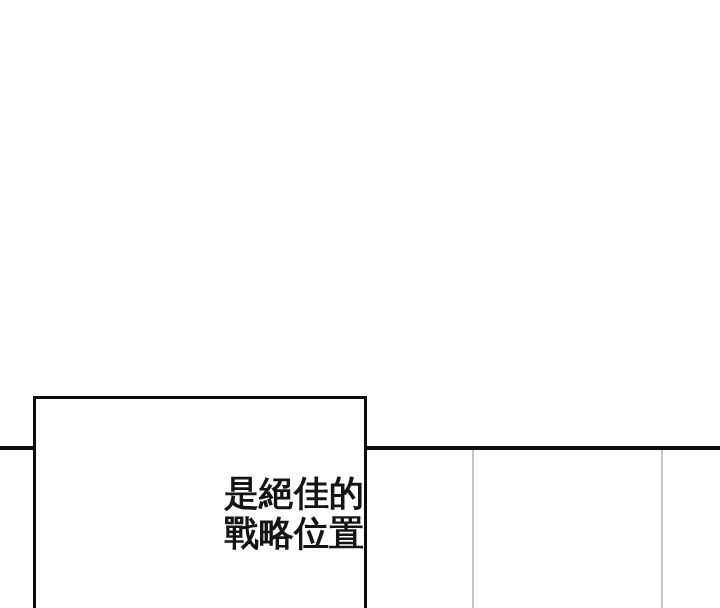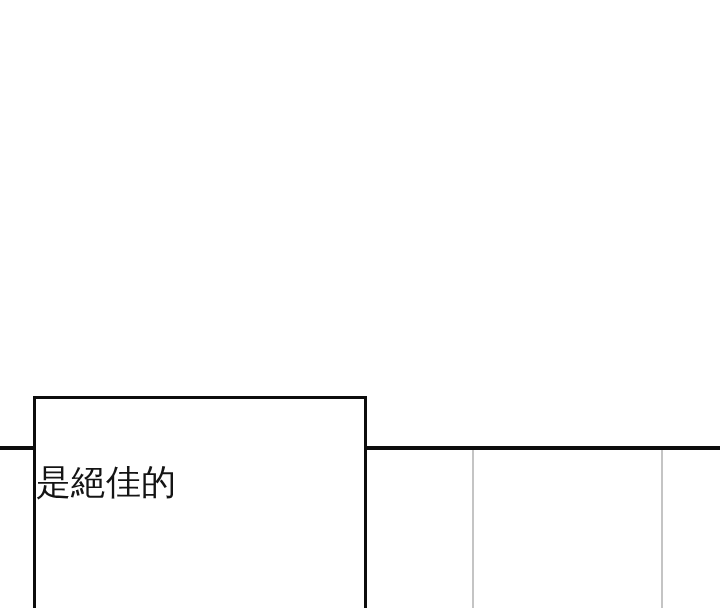--- a/index.html
+++ b/index.html
@@ -44,26 +44,26 @@
     height: 240px;  
     background: #ffffff;
     border: 3px solid #0d0d0d;
     border-bottom: none;
     box-sizing: content-box;
     z-index: 2;
   }
   .speech-text {
     position: absolute;
     left: 0;
-    top: 63px;      
+    top: 74px;      
     width: 100%;
-    text-align: left;
+    text-align: right;
     font-size: 35px;
     line-height: 40px;
-    font-weight: 400;
+    font-weight: 700;
     color: #141414;
     letter-spacing: 0;
   }
   .speech-text .text-line {
     display: block;
     white-space: nowrap;
   }
 </style>
 </head>
 <body>
@@ -72,16 +72,17 @@
 
   <div class="panel-divider"></div>
 
   <div class="guide-line left"></div>
 
   <div class="guide-line right"></div>
 
   <div class="speech-box">
     <div class="speech-text">
       <span class="text-line">是絕佳的</span>
+      <span class="text-line">戰略位置</span>
     </div>
   </div>
 
 </div>
 
 </body></html>

